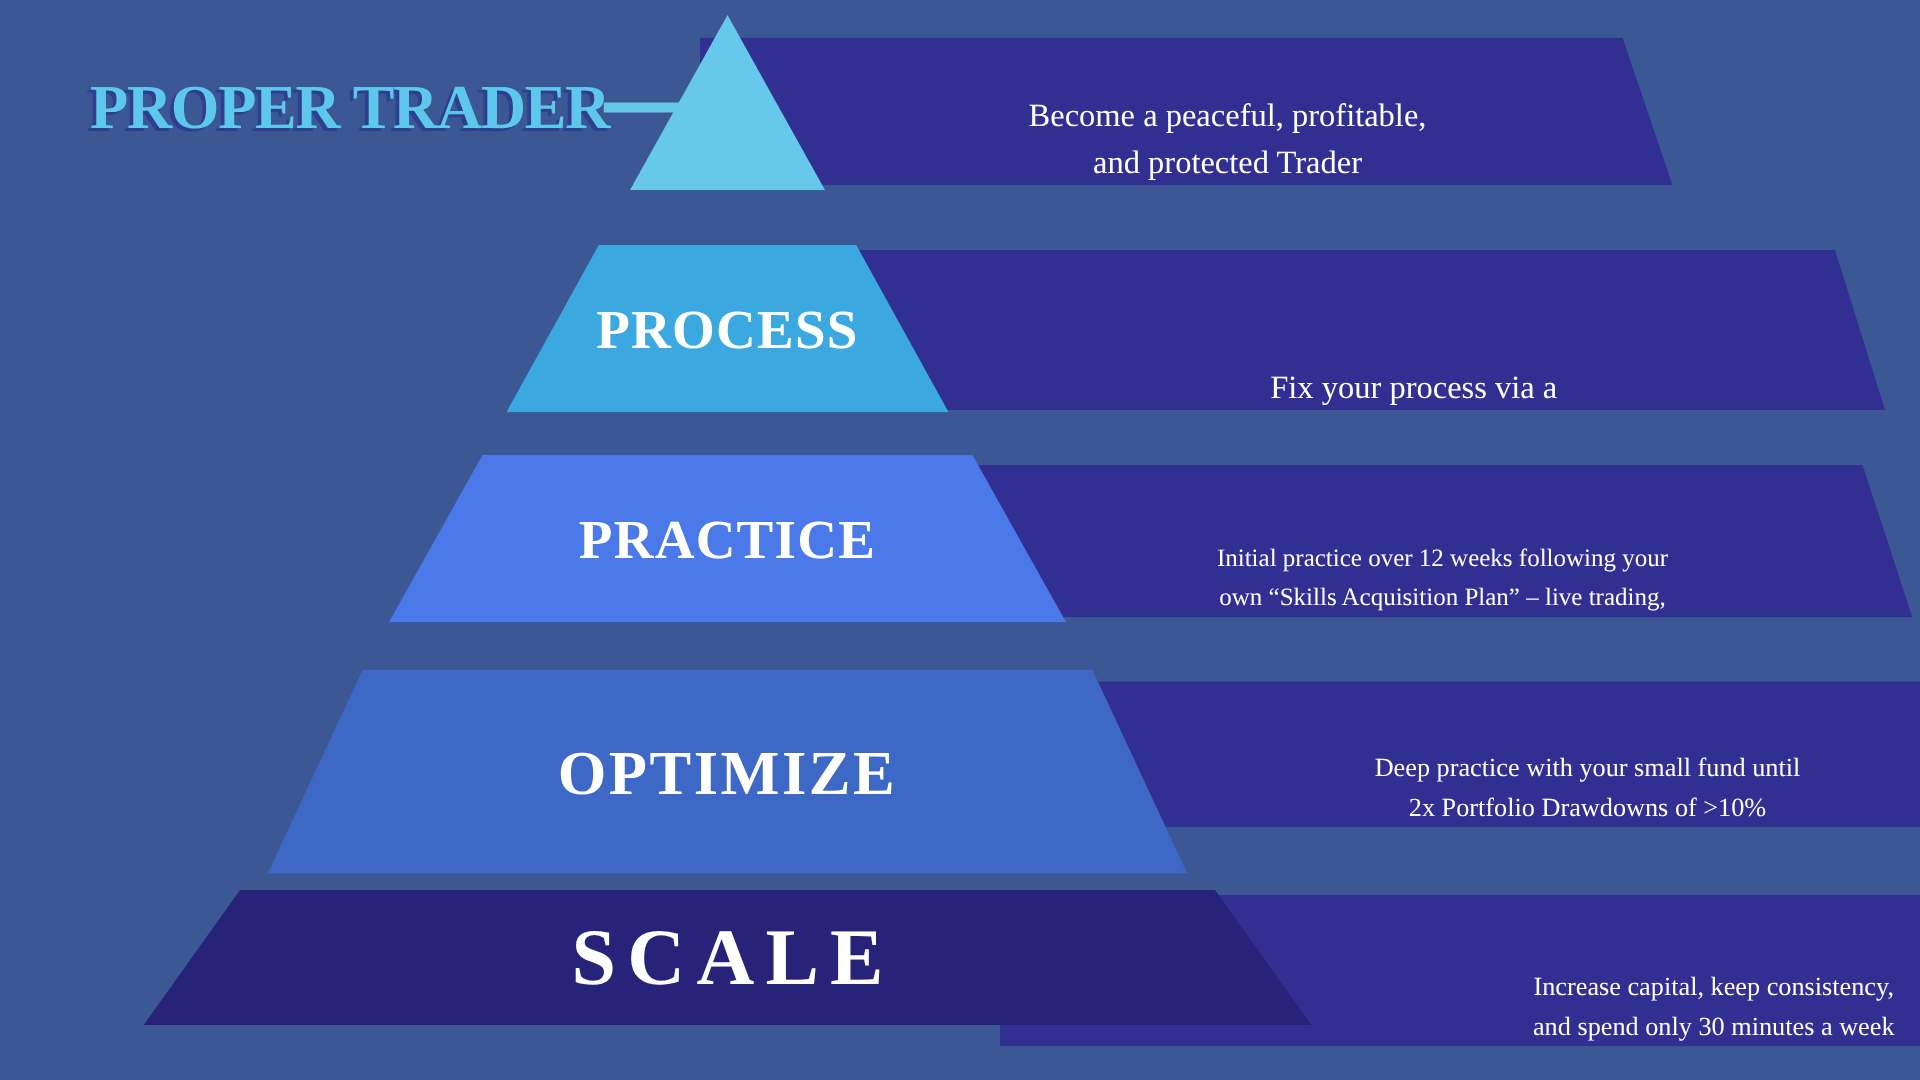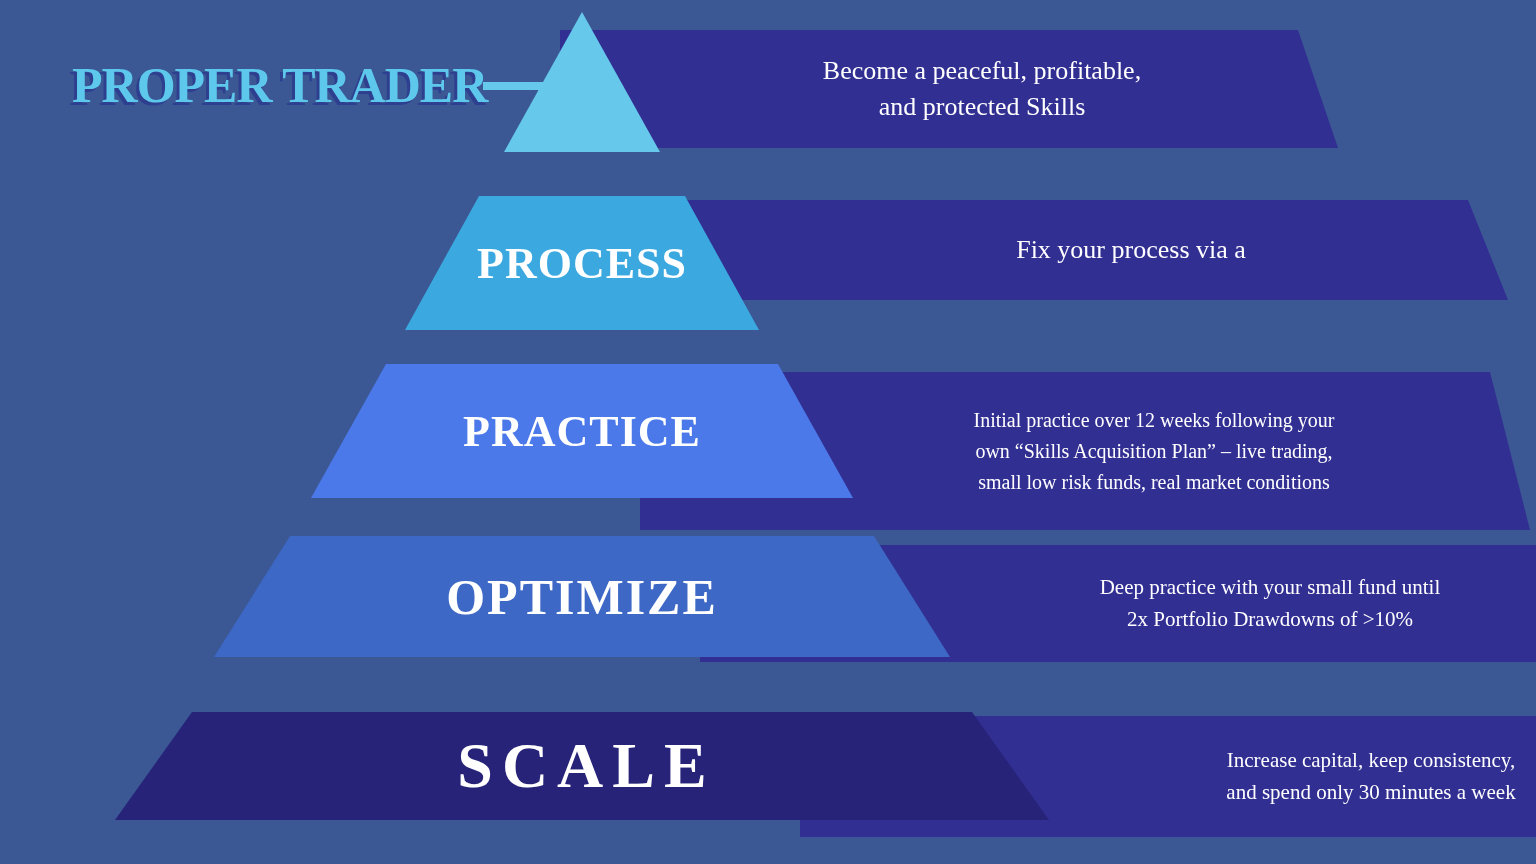--- a/index.html
+++ b/index.html
@@ -18,72 +18,71 @@
   }
   #connector{
     position:absolute;left:483px;top:82px;width:78px;height:8px;
     background:var(--peak-fill,#66C9EC);
   }
   
   .banner{
     position:absolute;z-index:1;
     background:var(--banner-bg,#322F93);
     color:var(--banner-text,#FFFFFF);
-    display:flex;flex-direction:column;justify-content:center;
+    display:flex;flex-direction:column;justify-content:flex-end;
     text-align:center;line-height:1.4;
     clip-path:polygon(0 0, calc(100% - 40px) 0, 100% 100%, 0 100%);
   }
   .banner .line{display:block;}
   #banner-peak    {left:560px;top:30px; width:612px;height:118px;padding:0 50px 0 116px;font-size:26px;}
-  #banner-process {left:560px;top:200px;width:690px;height:100px;padding:0 32px 0 226px;font-size:26px;}
-  #banner-practice{left:640px;top:372px;width:684px;height:158px;padding:0 34px 0 172px;font-size:20px;line-height:1.55;}
+  #banner-process {left:560px;top:200px;width:690px;height:128px;padding:0 32px 0 226px;font-size:26px;}
+  #banner-practice{left:640px;top:372px;width:684px;height:122px;padding:0 34px 0 172px;font-size:20px;line-height:1.55;}
   #banner-optimize{left:700px;top:545px;width:696px;height:117px;padding:0 30px 0 222px;font-size:21px;line-height:1.5;}
   #banner-scale   {left:800px;top:716px;width:674px;height:121px;padding:0 34px 0 234px;font-size:21px;line-height:1.5;}
   
   .layer{
     position:absolute;z-index:2;
     display:flex;align-items:center;justify-content:center;
   }
   .layer .label{
     color:var(--label-text,#FFFFFF);font-weight:700;white-space:nowrap;
   }
   #layer-peak    {left:504px;top:12px; width:156px;height:140px;background:var(--peak-fill,#66C9EC);
                   clip-path:polygon(50% 0, 100% 100%, 0 100%);}
   #layer-process {left:405px;top:196px;width:354px;height:134px;background:var(--process-fill,#3BA9E0);
                   clip-path:polygon(74px 0, calc(100% - 74px) 0, 100% 100%, 0 100%);}
   #layer-practice{left:311px;top:364px;width:542px;height:134px;background:var(--practice-fill,#4C79E9);
                   clip-path:polygon(75px 0, calc(100% - 75px) 0, 100% 100%, 0 100%);}
-  #layer-optimize{left:214px;top:536px;width:736px;height:121px;background:var(--optimize-fill,#3D68C5);
+  #layer-optimize{left:214px;top:536px;width:736px;height:163px;background:var(--optimize-fill,#3D68C5);
                   clip-path:polygon(76px 0, calc(100% - 76px) 0, 100% 100%, 0 100%);}
   #layer-scale   {left:115px;top:712px;width:934px;height:108px;background:var(--scale-fill,#262378);
                   clip-path:polygon(77px 0, calc(100% - 77px) 0, 100% 100%, 0 100%);}
   #layer-process .label {font-size:44px;letter-spacing:1px;}
   #layer-practice .label{font-size:44px;letter-spacing:1px;text-align:center;}
   #layer-optimize .label{font-size:50px;letter-spacing:2px;}
   #layer-scale .label   {font-size:64px;letter-spacing:9px;padding-left:9px;}
 </style>
 </head>
 <body>
 
 <div id="stage">
 
   <h1 id="title">PROPER TRADER</h1>
   <div id="connector"></div>
 
   <div class="banner" id="banner-peak">
     <span class="line">Become a peaceful, profitable,</span>
-    <span class="line">and protected Skills</span>
+    <span class="line">and protected Trader</span>
   </div>
   <div class="banner" id="banner-process">
     <span class="line">Fix your process via a</span>
   </div>
   <div class="banner" id="banner-practice">
     <span class="line">Initial practice over 12 weeks following your</span>
     <span class="line">own “Skills Acquisition Plan”  – live trading,</span>
-    <span class="line">small low risk funds, real market conditions</span>
   </div>
   <div class="banner" id="banner-optimize">
     <span class="line">Deep practice with your small fund until</span>
     <span class="line">2x Portfolio Drawdowns of &gt;10%</span>
   </div>
   <div class="banner" id="banner-scale">
     <span class="line">Increase capital, keep consistency,</span>
     <span class="line">and spend only 30 minutes a week</span>
   </div>
 

